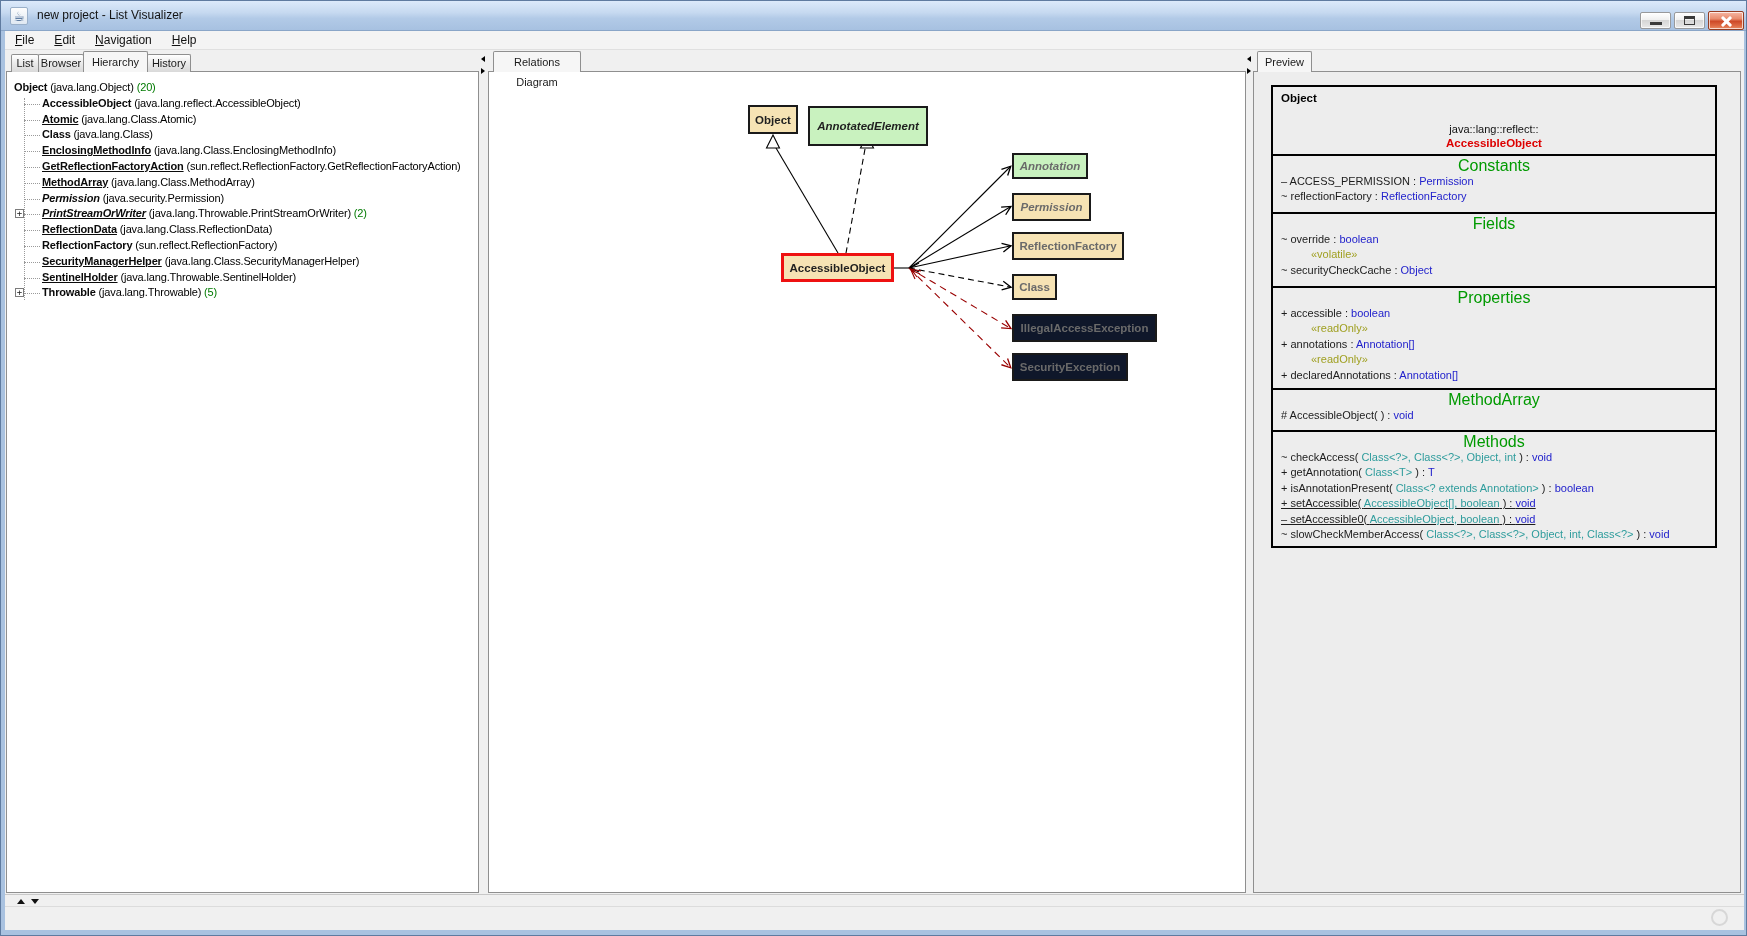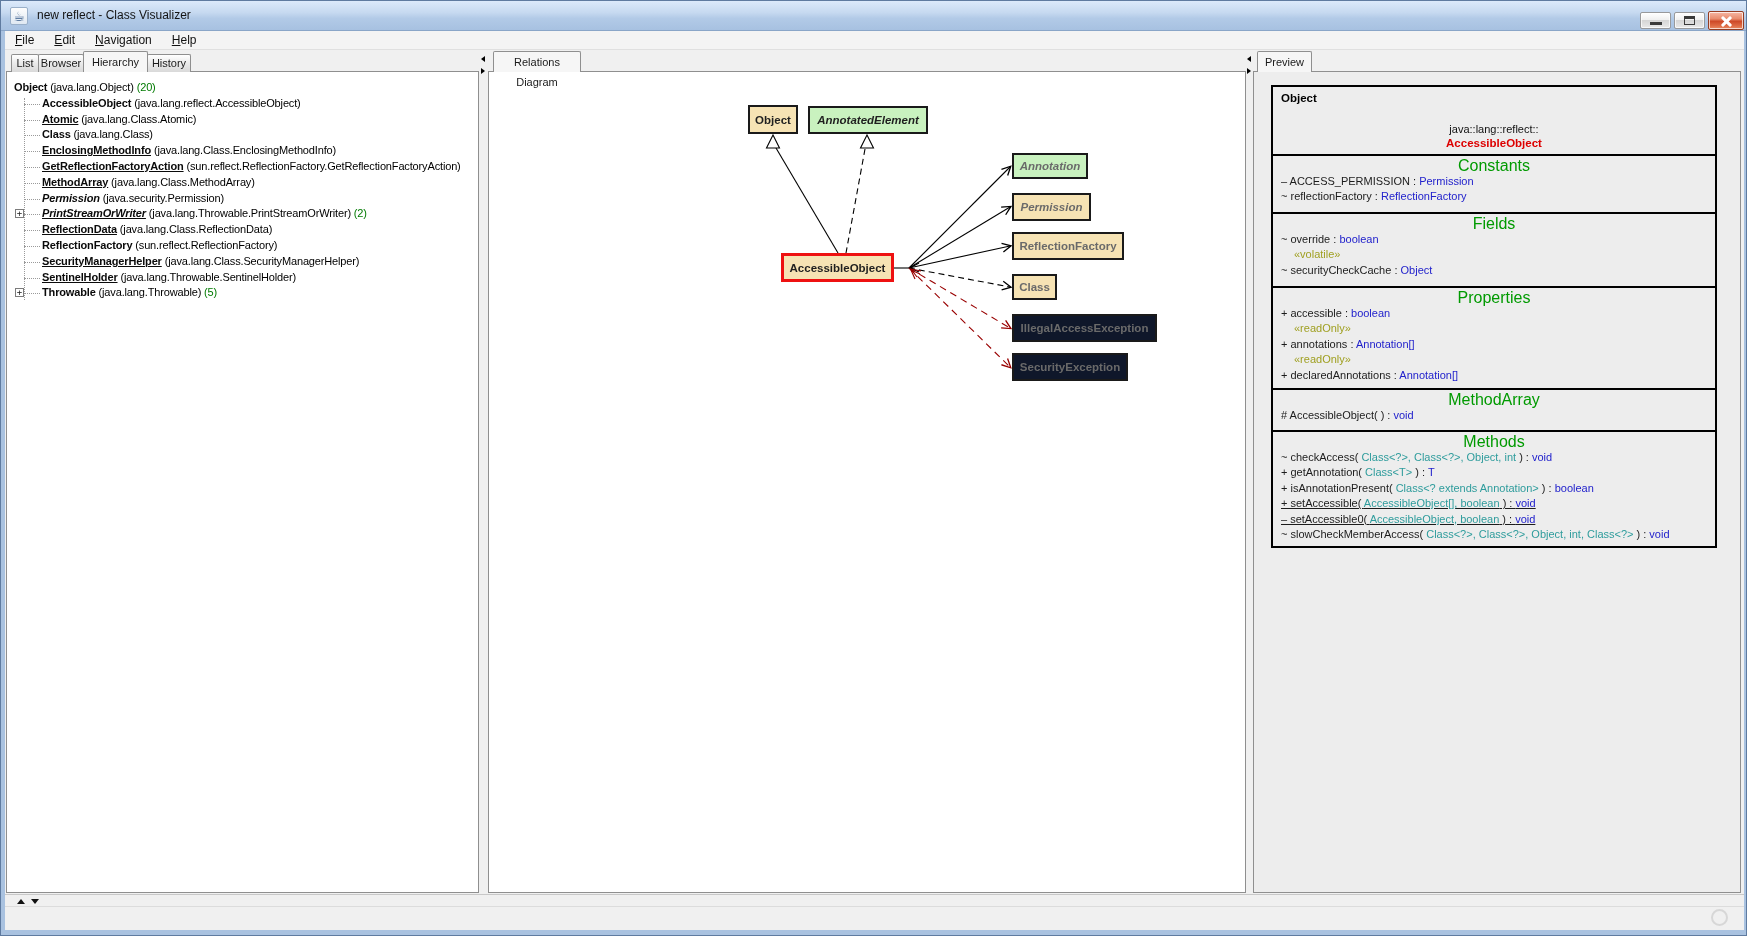--- a/index.html
+++ b/index.html
@@ -72,36 +72,36 @@
   .ptitle{position:relative;height:67px;}
   .parent-link{position:absolute;left:8px;top:5px;font-size:11.5px;font-weight:bold;color:#000;}
   .ns-block{position:absolute;left:0;right:0;bottom:3px;text-align:center;}
   .ns-line{font-size:11px;color:#111;line-height:14px;}
   .cls-line{font-size:11.5px;font-weight:bold;color:#dd0000;line-height:15px;}
   .psec{border-top:2px solid #000;padding:1px 8px 0 8px;}
   .phead{text-align:center;color:#009a00;font-size:16px;height:17px;line-height:17px;}
   .prow{font-size:11px;line-height:15.4px;white-space:nowrap;color:#1c1c1c;}
   .prow.u{text-decoration:underline;}
   .prow.stereo-row{padding-left:13px;}
-  .sg-type{color:#2222cc;} .sg-param{color:#2e9c9c;} .sg-stereo{color:#a0a022;} .sg-plain{color:#1c1c1c;}
+  .sg-type{color:#2222cc;} .sg-param{color:#2e9c9c;} .sg-stereo{color:#a0a022;margin-left:17px;} .sg-plain{color:#1c1c1c;}
   
   .hdivider{position:absolute;left:4px;top:893px;width:1739px;height:12px;background:#f0f0f0;border-top:1px solid #c8c8c8;}
   .tri-up{position:absolute;left:12px;top:4px;width:0;height:0;border-left:4px solid transparent;border-right:4px solid transparent;border-bottom:5px solid #111;}
   .tri-down{position:absolute;left:26px;top:4px;width:0;height:0;border-left:4px solid transparent;border-right:4px solid transparent;border-top:5px solid #111;}
   .statusbar{position:absolute;left:4px;top:905px;width:1739px;height:24px;background:#f0f0f0;border-top:1px solid #dcdcdc;}
   .busy{position:absolute;right:16px;top:2px;width:17px;height:17px;border:2px solid #d7d7d7;border-radius:50%;}
 </style>
 </head>
 <body>
 
 <div class="win">
 
   <div class="titlebar">
     <div class="appicon">☕</div>
-    <div class="wtitle">new reflect - Class Visualizer</div>
+    <div class="wtitle">new project - List Visualizer</div>
     <div class="wbtn min">
         <div class="g-min"></div>
       </div>
     <div class="wbtn max">
         <div class="g-max"></div>
       </div>
     <div class="wbtn close">
         <div class="g-x1"></div>
         <div class="g-x2"></div>
       </div>
@@ -167,21 +167,21 @@
       <line x1="418" y1="197" x2="519" y2="257" stroke="#990000" stroke-width="1.1" stroke-dasharray="7,5" marker-end="url(#ah-red)"></line>
       <line x1="418" y1="197" x2="519" y2="296" stroke="#990000" stroke-width="1.1" stroke-dasharray="7,5" marker-end="url(#ah-red)"></line>
       <polygon points="282,64 275.5,77 288.5,77" fill="#fff" stroke="#000" stroke-width="1.1"></polygon>
       <polygon points="376,64 369.5,77 382.5,77" fill="#fff" stroke="#000" stroke-width="1.1"></polygon>
       <polyline points="428,192 419,197 428,201" fill="none" stroke="#000" stroke-width="1.1"></polyline>
       <polyline points="430,200 420,198 426,206" fill="none" stroke="#990000" stroke-width="1.1"></polyline>
       <polyline points="429,203 420,199 424,208" fill="none" stroke="#990000" stroke-width="1.1"></polyline>
     </svg>
   <div id="diagram-nodes">
       <div class="dnode k-class emp" style="left: 257px; top: 34px; width: 50px; height: 29px;">Object</div>
-      <div class="dnode k-interface emp" style="left: 317px; top: 35px; width: 120px; height: 28px;">AnnotatedElement</div>
+      <div class="dnode k-interface emp" style="left: 317px; top: 35px; width: 120px; height: 40px;">AnnotatedElement</div>
       <div class="dnode k-interface" style="left: 521px; top: 82px; width: 76px; height: 26px;">Annotation</div>
       <div class="dnode k-abstract" style="left: 521px; top: 122px; width: 79px; height: 28px;">Permission</div>
       <div class="dnode k-class" style="left: 521px; top: 161px; width: 112px; height: 28px;">ReflectionFactory</div>
       <div class="dnode k-class" style="left: 521px; top: 203px; width: 45px; height: 26px;">Class</div>
       <div class="dnode k-exception" style="left: 521px; top: 243px; width: 145px; height: 28px;">IllegalAccessException</div>
       <div class="dnode k-exception" style="left: 521px; top: 282px; width: 116px; height: 28px;">SecurityException</div>
       <div class="dnode k-class hl emp" style="left: 290px; top: 182px; width: 113px; height: 29px;">AccessibleObject</div>
     </div>
 
   <div class="tab sel" style="left:1256px;width:55px;">Preview</div>

